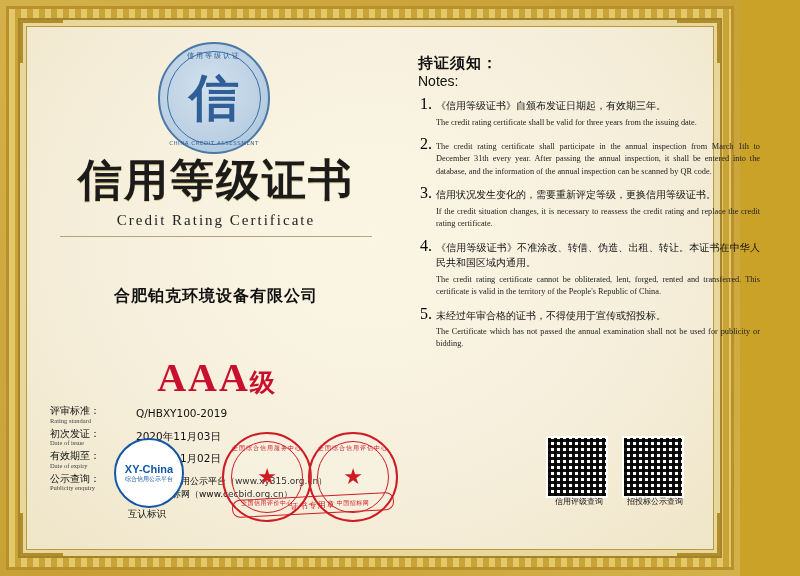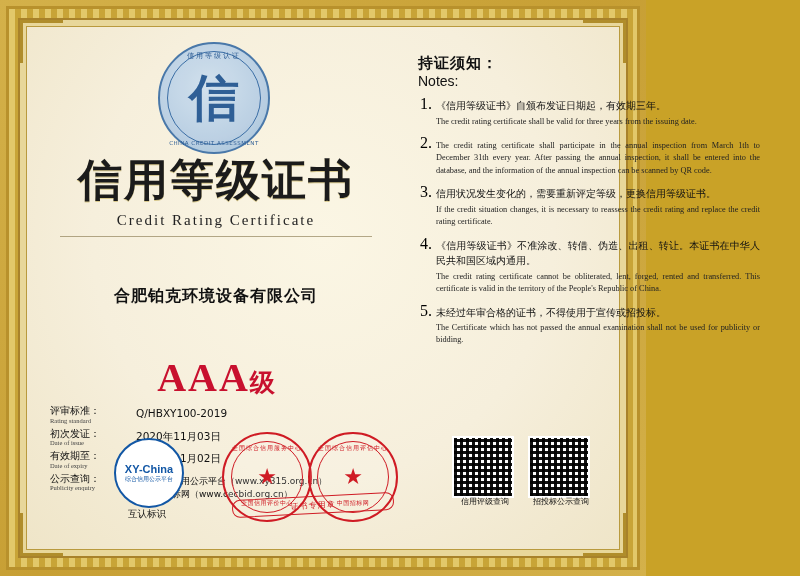--- a/index.html
+++ b/index.html
@@ -2,21 +2,21 @@
 <html><head>
 <meta charset="utf-8">
 <style>
   html,body{margin:0;padding:0;}
   body{
     width:800px;height:576px;overflow:hidden;
     background:#c9a227;
     font-family:"Liberation Serif",serif;
   }
   .page{
-    position:relative;width:646px;height:576px;
+    position:relative;width:740px;height:576px;
     background:
       linear-gradient(135deg,#d4b14a 0%,#c79f34 50%,#d4b14a 100%);
     box-sizing:border-box;
   }
   
   .frame-outer{
     position:absolute;inset:6px;
     border:3px solid #b8912c;
     background:
       repeating-linear-gradient(90deg,#e2c86a 0px,#e2c86a 6px,#c8a437 6px,#c8a437 12px);
@@ -116,21 +116,21 @@
   .field .lab .e{font-size:6.5px;color:#444;display:block;line-height:1.1;}
   .field .val{font-size:10.5px;color:#111;font-family:"DejaVu Sans",sans-serif;padding-top:1px;}
   .field .val .small{font-size:9px;}
 
   
   .right{position:absolute;left:382px;top:18px;width:342px;}
   .notes-h{font-size:15px;font-weight:bold;color:#111;font-family:"DejaVu Sans",sans-serif;letter-spacing:1px;}
   .notes-h-en{font-size:14px;color:#111;margin-top:0;font-family:Liberation Sans, sans-serif;}
   ol.notes{margin:6px 0 0 0;padding-left:18px;}
   ol.notes>li{margin-bottom:6px;}
-  .n-cn{font-size:10px;line-height:1.55;color:#111;font-family:Liberation Serif, serif;text-align:justify;}
+  .n-cn{font-size:10px;line-height:1.55;color:#111;font-family:Liberation Mono, monospace;text-align:justify;}
   .n-en{font-size:8.3px;line-height:1.5;color:#222;margin-top:2px;text-align:justify;font-family:"Liberation Serif",serif;}
 
   
   .badges{position:absolute;left:0;right:0;bottom:18px;height:92px;}
   .xy{
     position:absolute;left:78px;top:8px;width:66px;height:66px;border-radius:50%;
     background:#fff;border:2px solid #1257a5;display:flex;align-items:center;justify-content:center;
     flex-direction:column;
   }
   .xy .t{font-size:11px;font-weight:bold;color:#1257a5;font-family:"Liberation Sans",sans-serif;}

